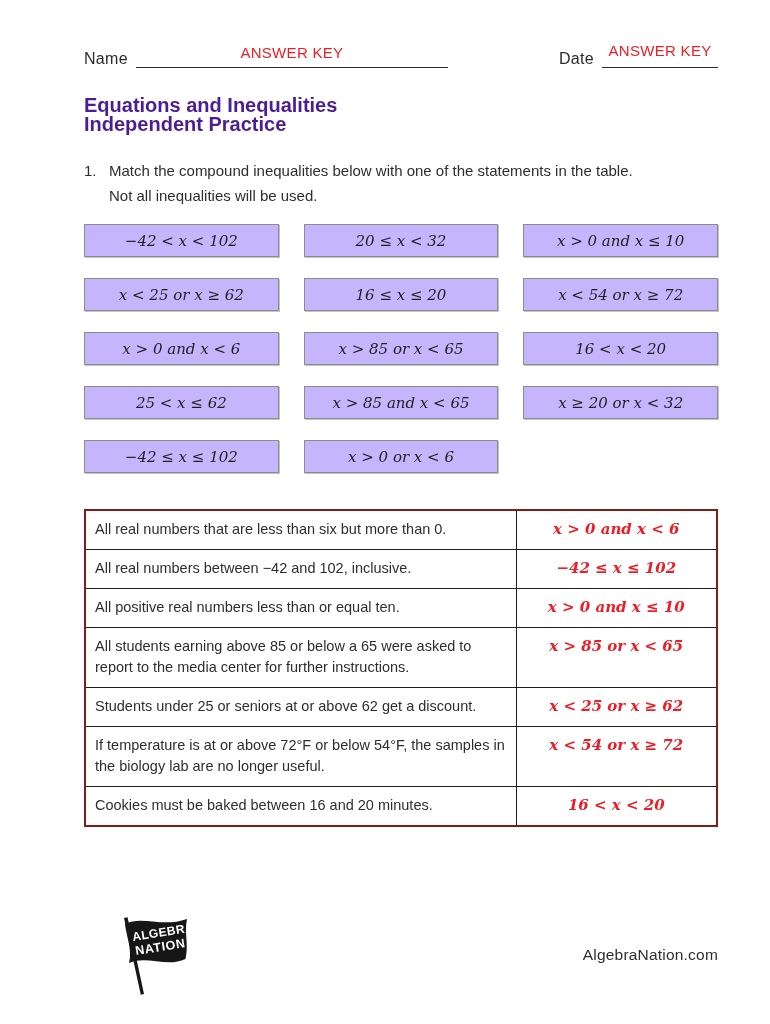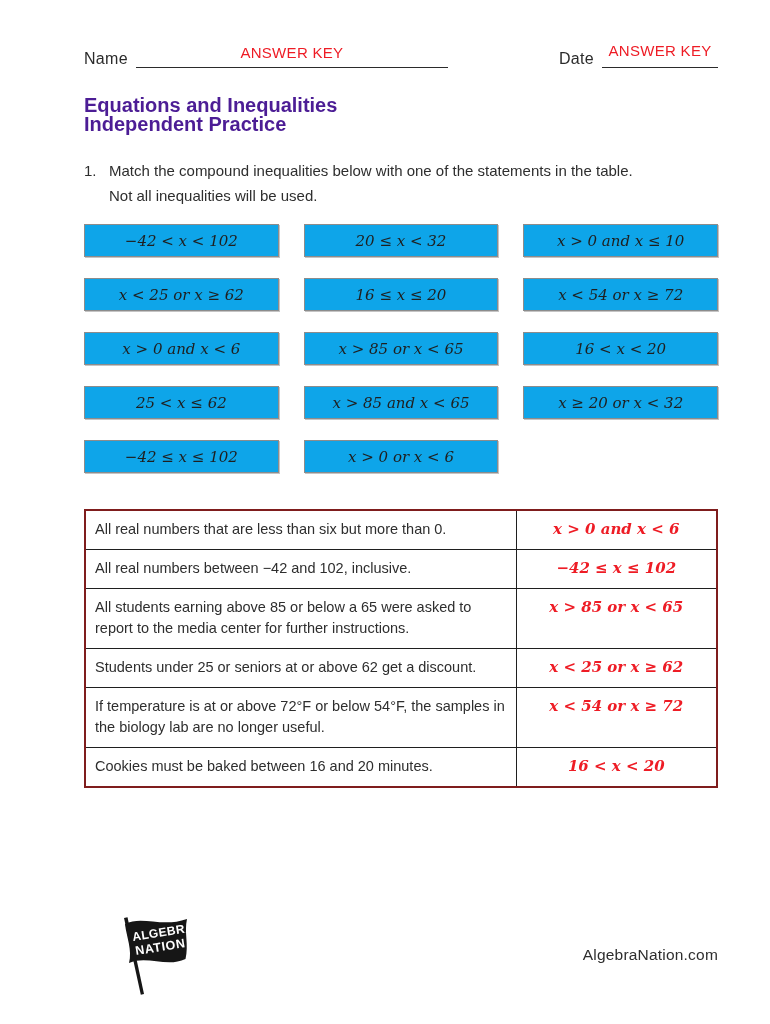--- a/index.html
+++ b/index.html
@@ -56,21 +56,21 @@
     grid-template-columns:1fr 1fr 1fr;
     column-gap:25px;
     row-gap:21px;
     margin-bottom:36px;
   }
   .ineq-box{
     height:33px;
     border:1.5px solid #8c8c8c;
     box-shadow:1px 1px 0 #c4c4c4;
     display:flex;align-items:center;justify-content:center;
-    background:#0ea5e9;
+    background:#c4b5fd;
   }
   .math{
     font-family:"DejaVu Serif", serif;
     font-style:italic;
     font-size:15px;
     color:#1f1f1f;
     white-space:nowrap;
   }
 
   
@@ -199,20 +199,24 @@
     <tbody>
       <tr>
         <td class="stmt">All real numbers that are less than six but more than 0.</td>
         <td class="ans"><span class="math">x &gt; 0 and x &lt; 6</span></td>
       </tr>
       <tr>
         <td class="stmt">All real numbers between −42 and 102, inclusive.</td>
         <td class="ans"><span class="math">−42 ≤ x ≤ 102</span></td>
       </tr>
       <tr>
+        <td class="stmt">All positive real numbers less than or equal ten.</td>
+        <td class="ans"><span class="math">x &gt; 0 and x ≤ 10</span></td>
+      </tr>
+      <tr>
         <td class="stmt">All students earning above 85 or below a 65 were asked to report to the media center for further instructions.</td>
         <td class="ans"><span class="math">x &gt; 85 or x &lt; 65</span></td>
       </tr>
       <tr>
         <td class="stmt">Students under 25 or seniors at or above 62 get a discount.</td>
         <td class="ans"><span class="math">x &lt; 25 or x ≥ 62</span></td>
       </tr>
       <tr>
         <td class="stmt">If temperature is at or above 72°F or below 54°F, the samples in the biology lab are no longer useful.</td>
         <td class="ans"><span class="math">x &lt; 54 or x ≥ 72</span></td>

